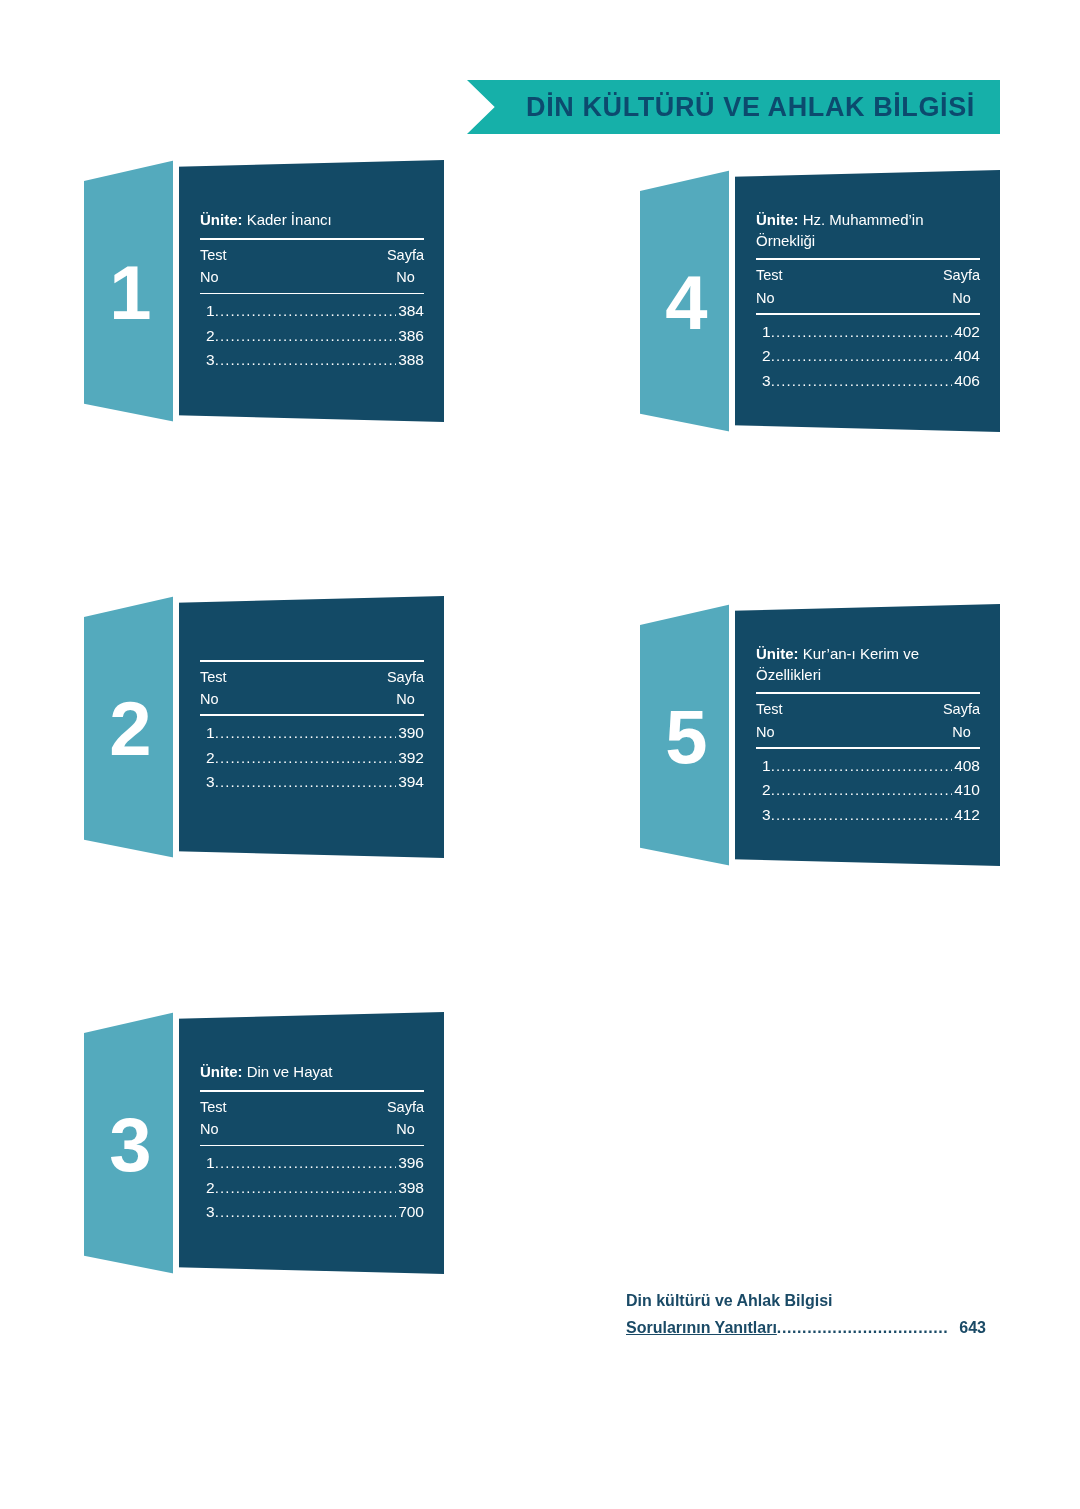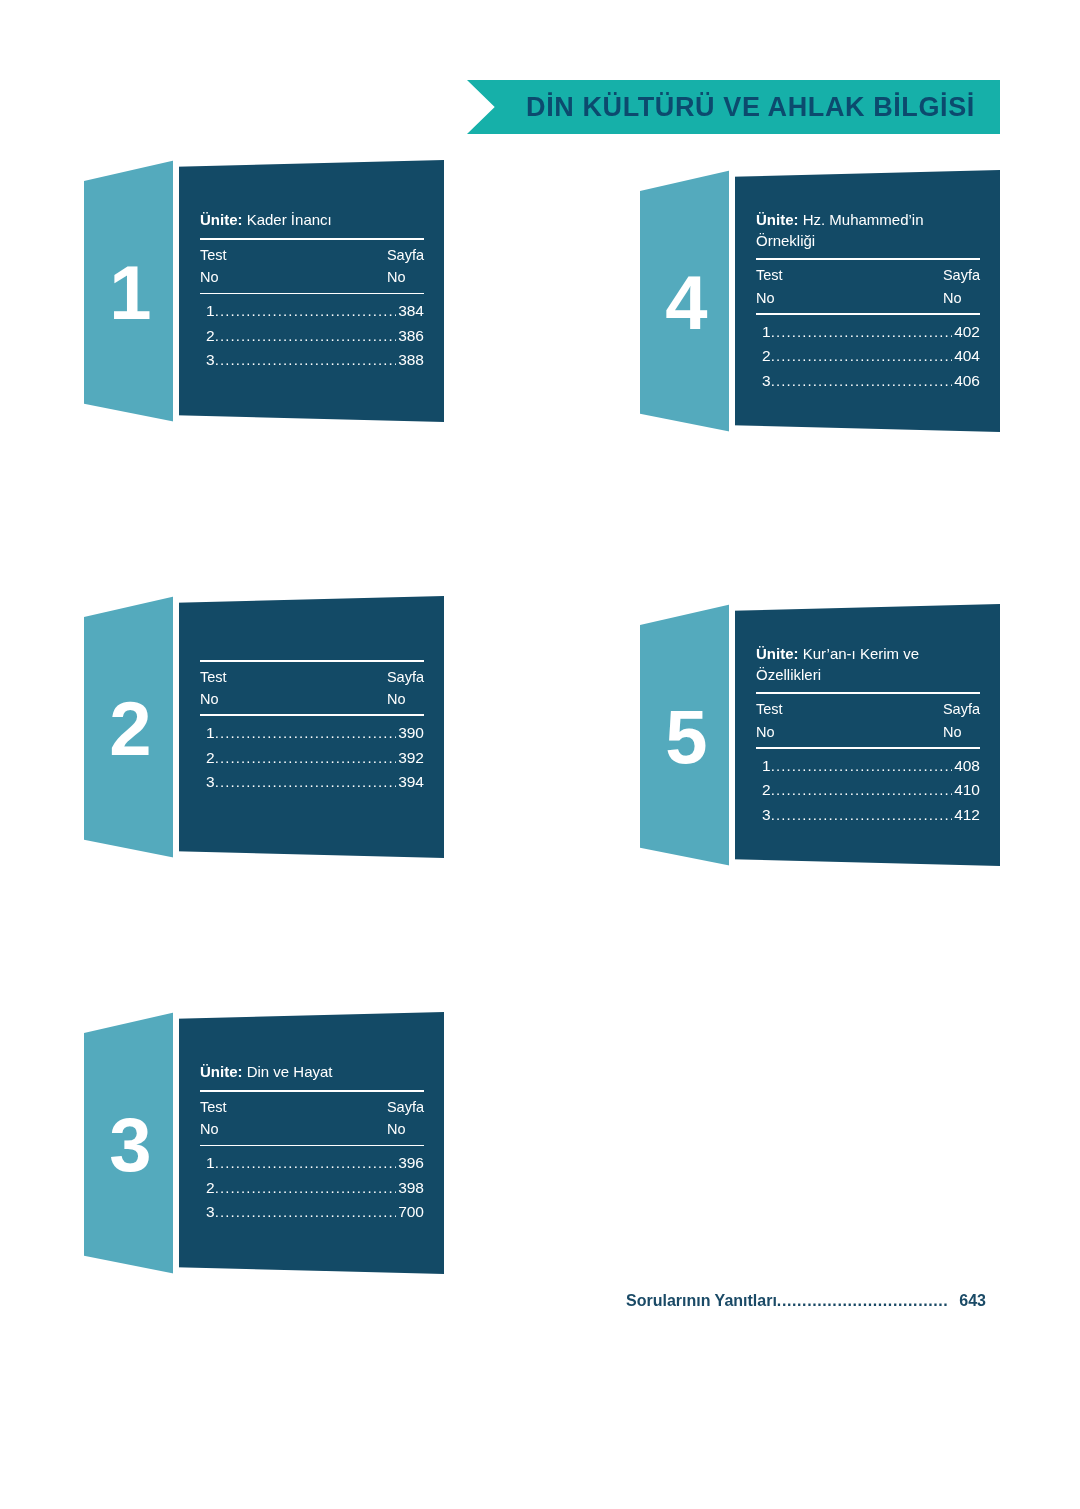--- a/index.html
+++ b/index.html
@@ -135,21 +135,21 @@
     justify-content: space-between;
     font-size: 14.5px;
     line-height: 1.55;
     padding: 4px 0 4px 0;
     gap: 24px;
   }
   .col-head .col {
     display: flex;
     flex-direction: column;
   }
-  .col-head .col.right { text-align: left; }
+  .col-head .col.right { text-align: center; }
 
   .rows {
     padding-top: 5px;
     padding-left: 6px;
   }
   .row {
     display: flex;
     align-items: baseline;
     font-size: 15.5px;
     line-height: 1.58;
@@ -175,21 +175,21 @@
     font-size: 16px;
     font-weight: bold;
     line-height: 1.68;
     color: #1a4a66;
   }
   .footer .line2 {
     display: flex;
     align-items: baseline;
     white-space: nowrap;
   }
-  .footer .line2 .ftext { flex: 0 0 auto; }
+  .footer .line2 .ftext { flex: 0 0 auto; text-decoration: underline; }
   .footer .line2 .fdots {
     flex: 1 1 auto;
     overflow: hidden;
     white-space: nowrap;
     letter-spacing: 0.6px;
   }
   .footer .line2 .fpage { flex: 0 0 auto; padding-left: 1px; }
 </style>
 </head>
 <body>
@@ -399,18 +399,19 @@
       <div class="row">
         <span class="no">3</span>
         <span class="dots">...............................................................</span>
         <span class="pg">412</span>
       </div>
     </div>
   </div>
 </div>
 
 <div class="footer">
+  <div>Din kültürü ve Ahlak Bilgisi</div>
   <div class="line2">
     <span class="ftext">Sorularının Yanıtları</span>
     <span class="fdots">..................................</span>
     <span class="fpage">643</span>
   </div>
 </div>
 
 </body></html>

